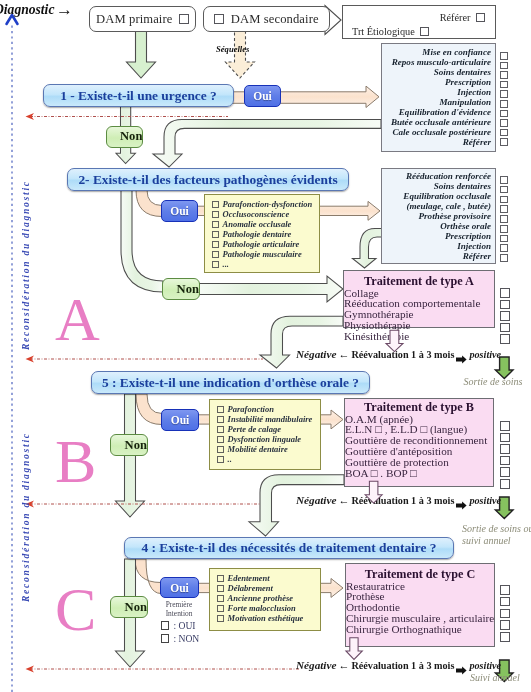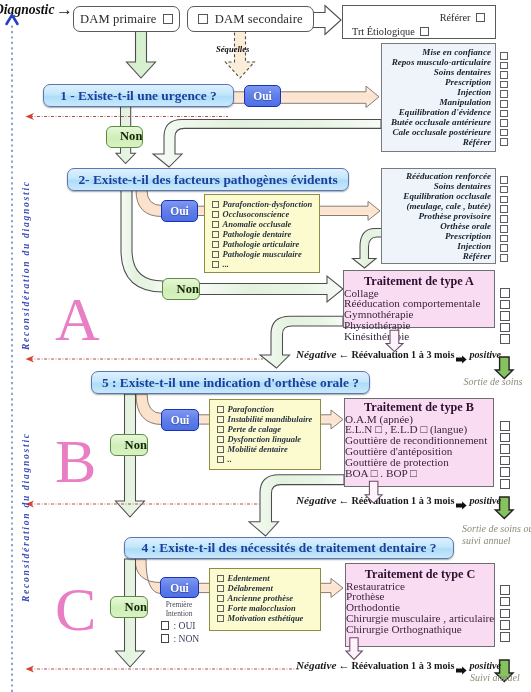--- a/index.html
+++ b/index.html
@@ -8,21 +8,21 @@
        font-family:"Liberation Serif",serif;}
   #stage{position:absolute;left:0;top:0;width:531px;height:692px;}
   .abs{position:absolute;box-sizing:border-box;}
   svg.layer{position:absolute;left:0;top:0;width:531px;height:692px;overflow:visible;}
 
   
   .ctr{display:flex;align-items:center;justify-content:center;text-align:center;}
 
   
   .damBox{border:1.6px solid #5a5a5a;border-radius:7px;background:#fff;
-          font-size:12.6px;color:#2b2b2b;letter-spacing:.1px;white-space:nowrap;}
+          font-size:12.6px;color:#2b2b2b;letter-spacing:.1px;white-space:nowrap;margin-left:16px;}
   .trtBox{border:1.6px solid #5a5a5a;background:#fff;font-size:10.3px;color:#2b2b2b;white-space:nowrap;}
 
   
   .stepBox{border:1.1px solid #5a77b3;border-radius:7px;
            background:linear-gradient(to bottom,#dff0fd 0%,#c3e6fb 45%,#aedcf8 55%,#c9e9fb 100%);
            color:#1b3f9c;font-weight:bold;font-size:13.4px;
            box-shadow:0 1px 1.5px rgba(0,0,0,.35);margin-left:12px;}
   
   .ouiBox{border:1.6px solid #1731b8;border-radius:5px;
           background:linear-gradient(to bottom,#7e97f0 0%,#5f7ee8 50%,#4f70e6 100%);

